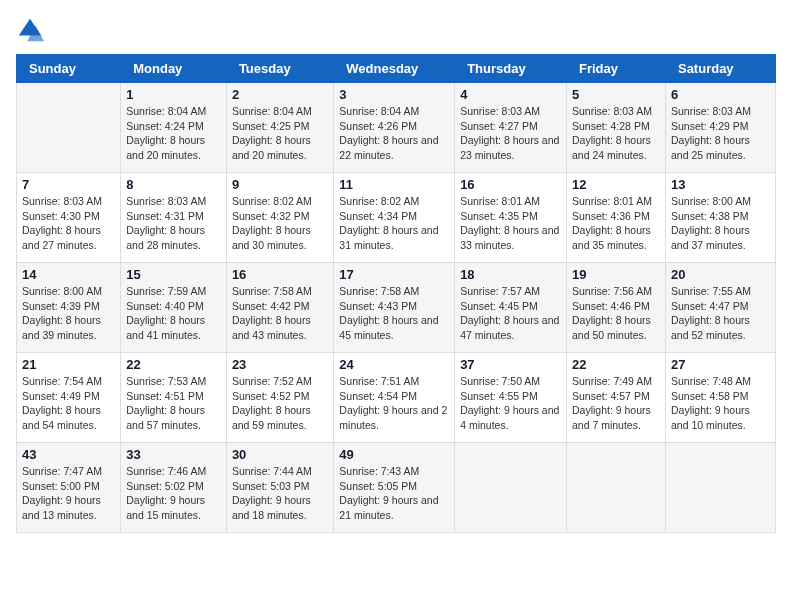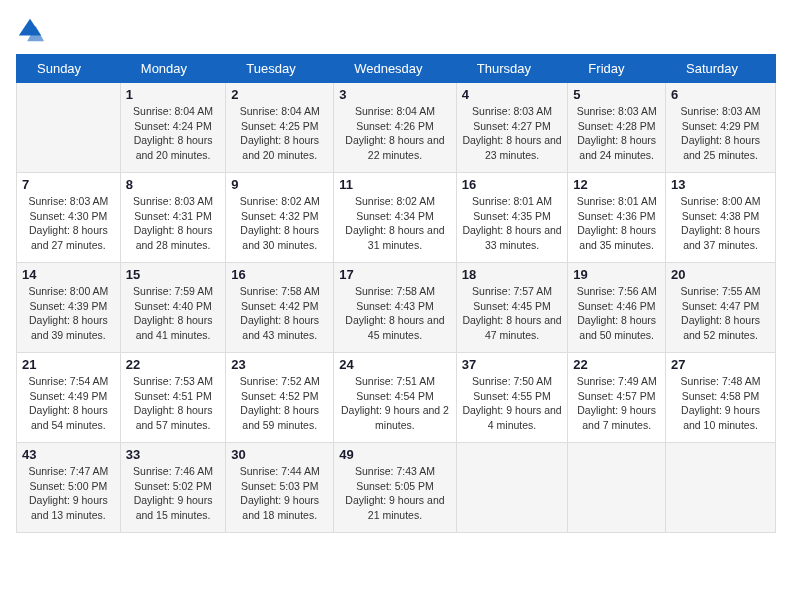--- a/index.html
+++ b/index.html
@@ -53,24 +53,24 @@
     table {
       width: 100%;
       border-collapse: collapse;
       font-size: 11px;
     }
     thead tr {
       background-color: #1565c0;
       color: #fff;
     }
     thead th {
-      padding: 6px 20px;
+      padding: 6px 12px;
       text-align: left;
       font-size: 13px;
-      font-weight: normal;
+      font-weight: bold;
       border: 1px solid #1565c0;
     }
     tbody tr {
       vertical-align: top;
     }
     tbody tr:nth-child(odd) {
       background-color: #f5f5f5;
     }
     tbody tr:nth-child(even) {
       background-color: #fff;
@@ -84,21 +84,20 @@
     .day-number {
       font-weight: bold;
       font-size: 13px;
       color: #1a1a2e;
       margin-bottom: 2px;
     }
     .day-info {
       color: #333;
       font-size: 10.5px;
       line-height: 1.4;
-      text-align: center;
     }
   </style>
 </head>
 <body>
 
 <div class="header">
   <div class="logo">
     <svg class="logo-icon" viewBox="0 0 40 40">
       <polygon points="20,4 36,28 4,28" fill="#1565c0"></polygon>
       <polygon points="28,14 40,36 16,36" fill="#1565c0" opacity="0.6"></polygon>

